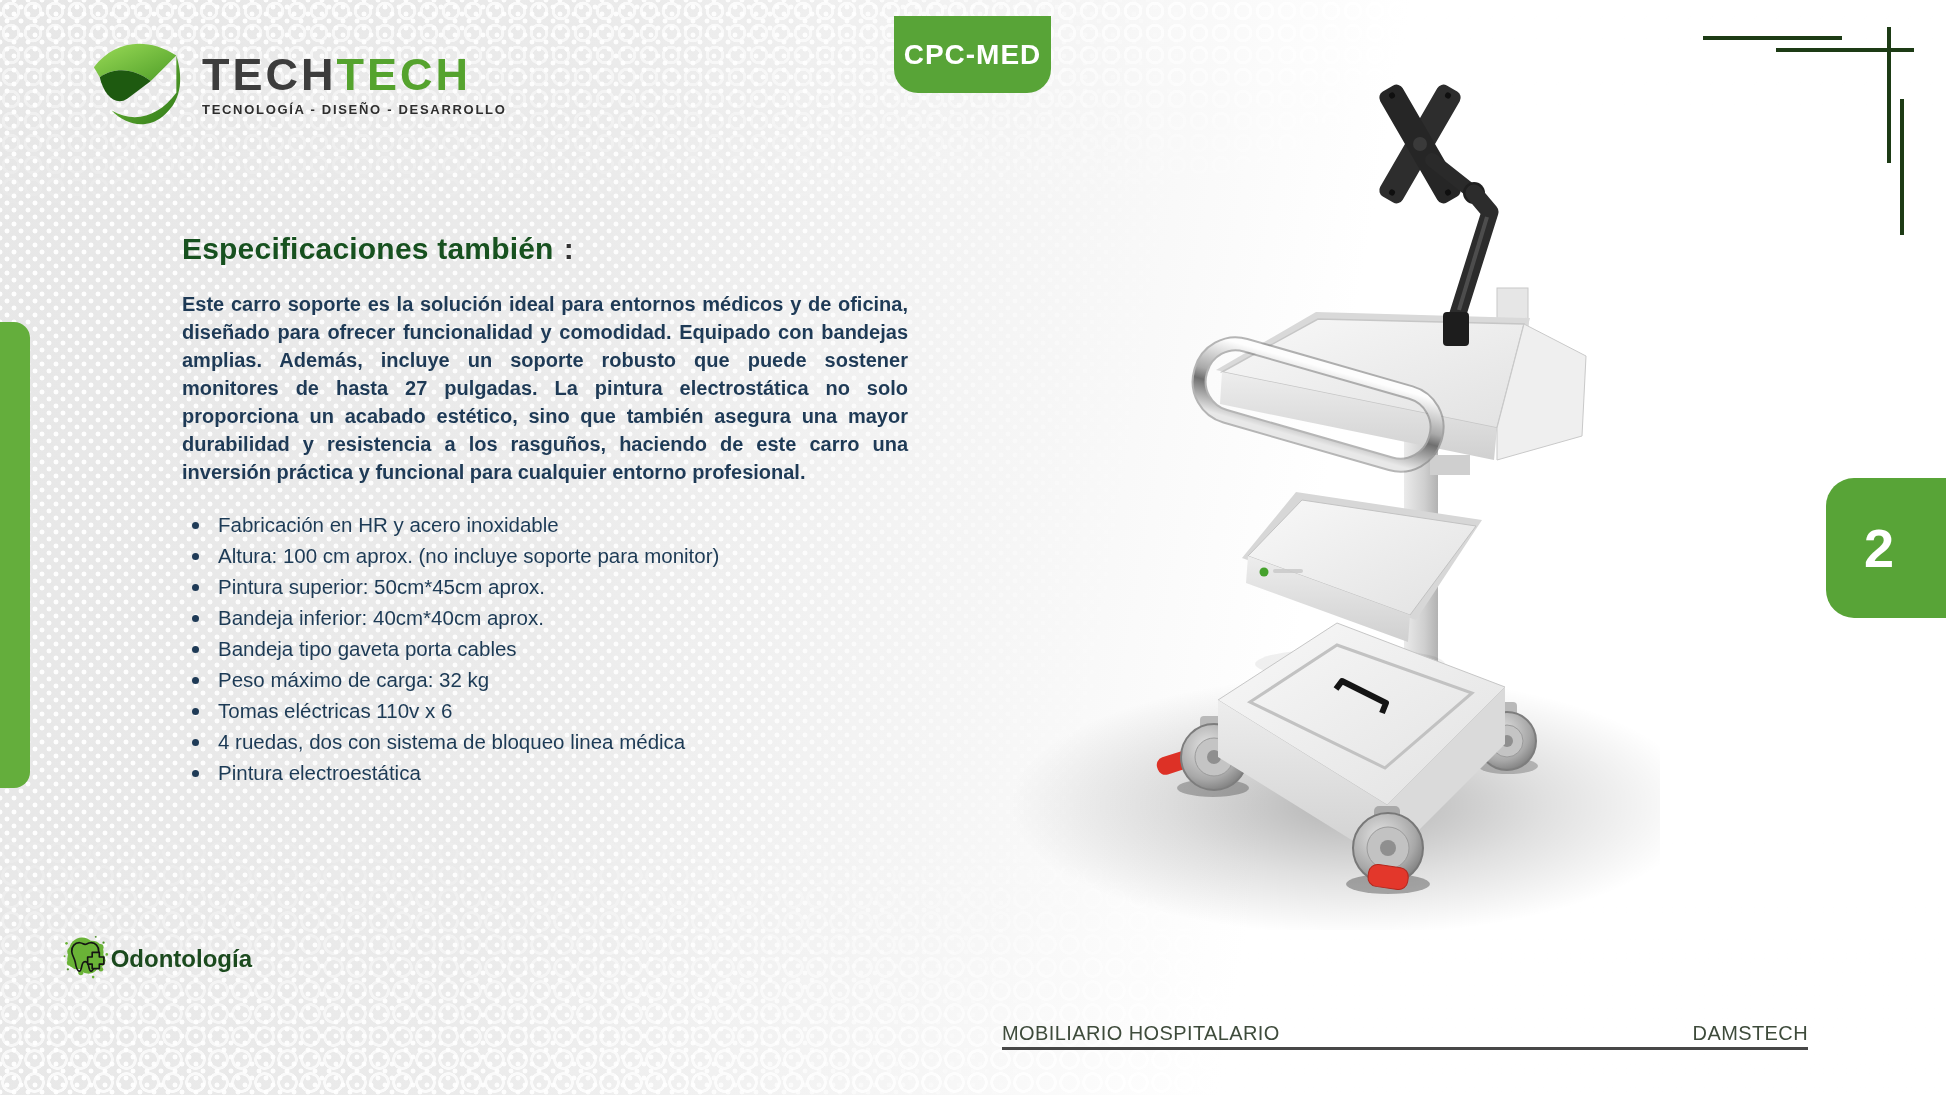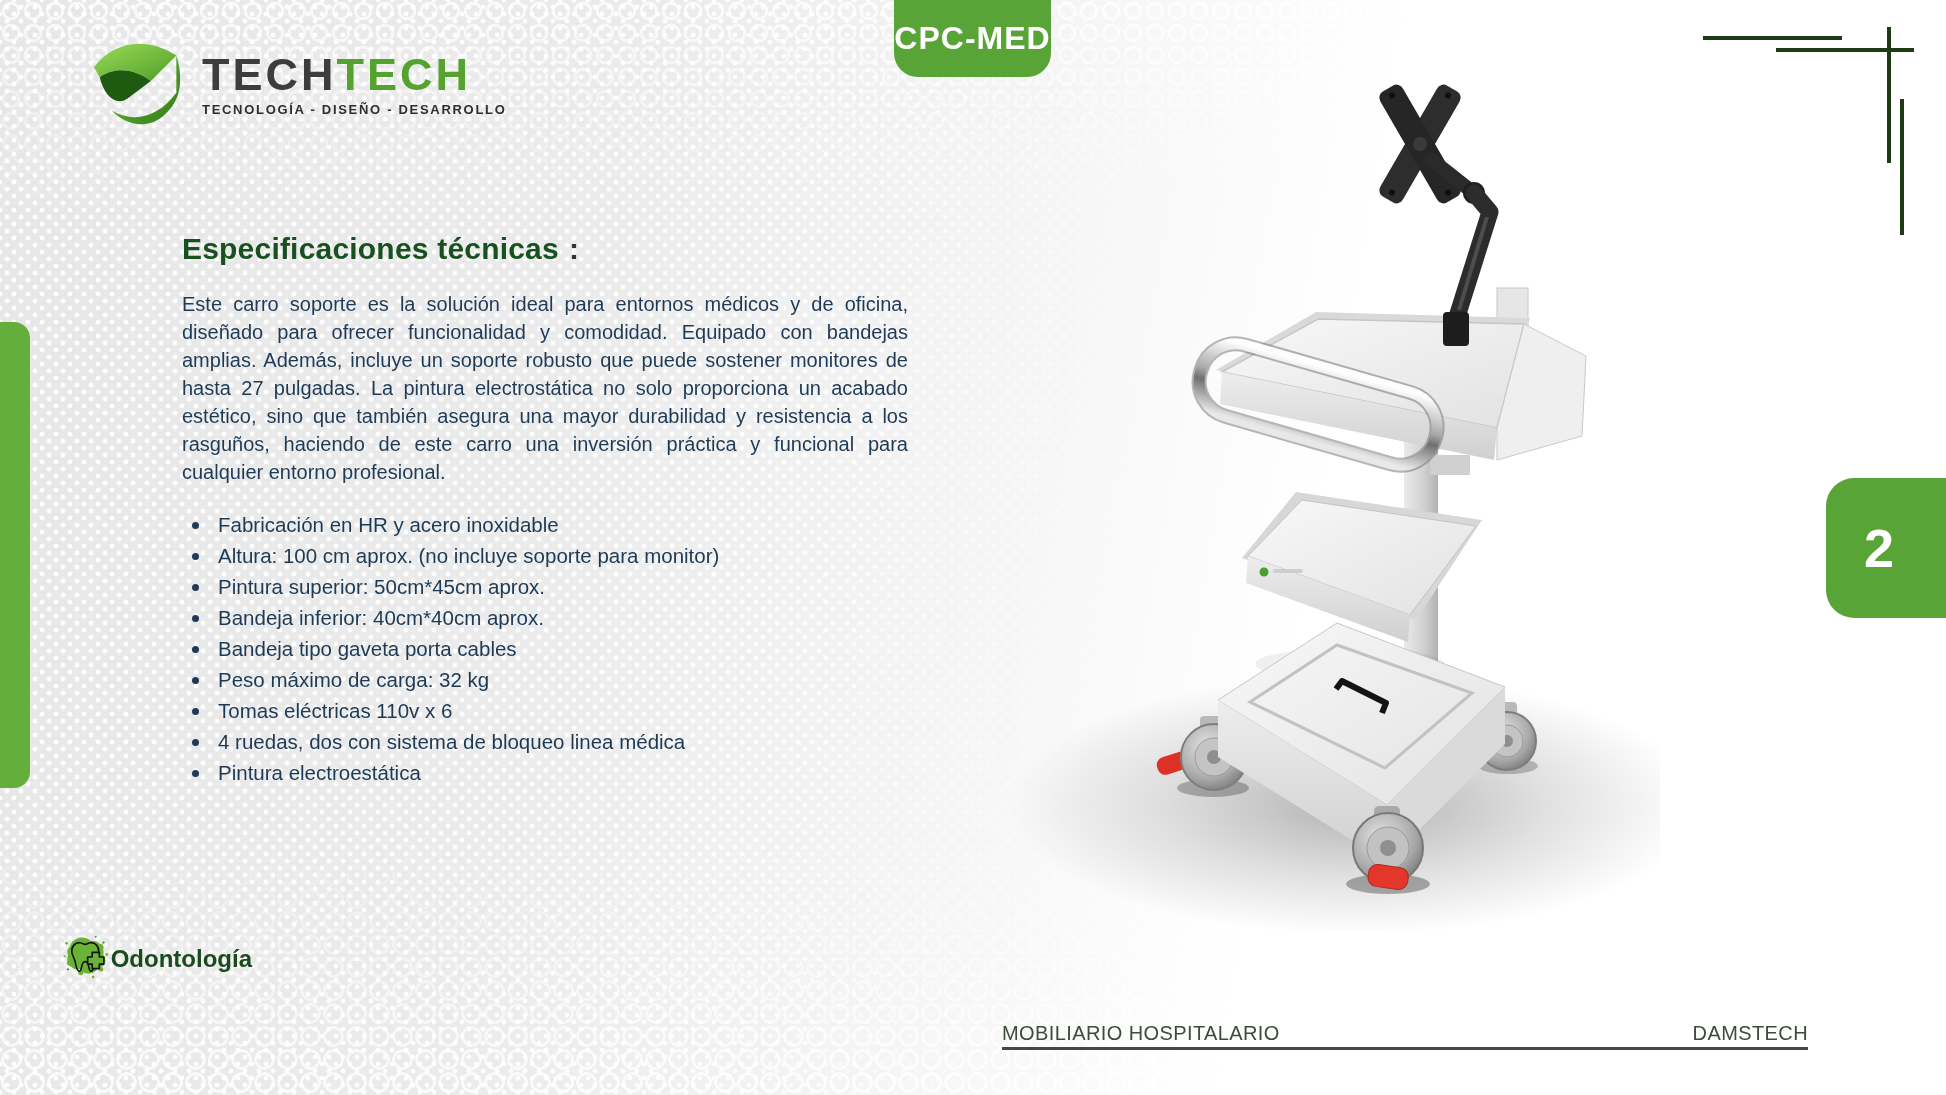--- a/index.html
+++ b/index.html
@@ -20,44 +20,44 @@
     -webkit-mask-image:linear-gradient(to bottom,rgba(0,0,0,.8),transparent 92%);
     mask-image:linear-gradient(to bottom,rgba(0,0,0,.8),transparent 92%);}
   .bg-rings-bottom{position:absolute;bottom:0;left:0;right:0;height:300px;pointer-events:none;
     background-image:radial-gradient(circle,rgba(255,255,255,0) 7px,rgba(255,255,255,.95) 7.5px,rgba(255,255,255,.95) 10px,rgba(255,255,255,0) 10.6px);
     background-size:23px 23px;
     -webkit-mask-image:linear-gradient(to top,rgba(0,0,0,.85),transparent 95%);
     mask-image:linear-gradient(to top,rgba(0,0,0,.85),transparent 95%);}
   
   .left-bar{position:absolute;left:0;top:322px;width:30px;height:466px;background:#64ae3c;
             border-radius:0 16px 16px 0;}
-  .badge{position:absolute;left:894px;top:0;width:157px;height:77px;background:#58a437;
+  .badge{position:absolute;left:894px;top:16px;width:157px;height:77px;background:#58a437;
          border-radius:0 0 24px 24px;display:flex;align-items:center;justify-content:center;
-         color:#fff;font-size:32px;font-weight:bold;letter-spacing:1px;}
+         color:#fff;font-size:28px;font-weight:bold;letter-spacing:1px;}
   .page-tab{position:absolute;right:0;top:478px;width:120px;height:140px;background:#58a437;
             border-radius:28px 0 0 28px;display:flex;align-items:center;justify-content:center;
             padding-right:14px;box-sizing:border-box;color:#fff;font-size:54px;font-weight:bold;}
   .corner-lines div{position:absolute;background:#1d3b15;}
   .cl-h1{left:1703px;top:36px;width:139px;height:4px;}
   .cl-h2{left:1776px;top:48px;width:138px;height:4px;}
   .cl-v1{left:1887px;top:27px;width:4px;height:136px;}
   .cl-v2{left:1900px;top:99px;width:4px;height:136px;}
   
   .logo{position:absolute;left:88px;top:30px;display:flex;align-items:flex-start;}
   .logo svg{width:108px;height:108px;flex:0 0 auto;}
   .logo-text{margin-left:6px;margin-top:22px;}
   .logo-word{font-size:45px;font-weight:bold;letter-spacing:3px;line-height:1;}
   .logo-word .dark{color:#3d3d3d;}
   .logo-word .green{color:#55a32e;}
   .logo-tagline{font-size:13px;font-weight:bold;color:#2e2e2e;letter-spacing:1.7px;margin-top:5px;}
   
   .content{position:absolute;left:182px;top:232px;width:726px;}
   .heading{font-size:30px;font-weight:bold;color:#17511f;letter-spacing:.2px;}
   .heading-colon{font-size:30px;font-weight:bold;color:#333;margin-left:10px;}
-  .paragraph{margin:24px 0 0 0;font-size:20px;line-height:28px;text-align:justify;color:#1e3a56;}
+  .paragraph{margin:24px 0 0 0;font-size:20px;line-height:28px;text-align:justify;color:#1e3a56;font-weight:bold;}
   .bullets{list-style:none;margin:28px 0 0 0;padding:0;}
   .bullets li{position:relative;padding-left:36px;margin-bottom:9px;font-size:20.5px;
               line-height:22px;color:#1c3a55;}
   .bullets li::before{content:"";position:absolute;left:10px;top:8px;width:7px;height:7px;
               border-radius:50%;background:#1e3a56;}
   
   .category{position:absolute;left:62px;top:882px;width:190px;display:flex;flex-direction:row;
             align-items:center;}
   .category svg{width:148px;height:148px;}
   .category-label{margin-top:6px;font-size:24px;font-weight:bold;color:#1b4a1e;}
@@ -107,21 +107,21 @@
 
   <div class="corner-lines">
     <div class="cl-h1"></div>
     <div class="cl-h2"></div>
     <div class="cl-v1"></div>
     <div class="cl-v2"></div>
   </div>
 
   <main class="content">
     <div>
-      <span class="heading">Especificaciones técnicas</span><span class="heading-colon">:</span>
+      <span class="heading">Especificaciones también</span><span class="heading-colon">:</span>
     </div>
     <p class="paragraph">Este carro soporte es la solución ideal para entornos médicos y de oficina, diseñado para ofrecer funcionalidad y comodidad. Equipado con bandejas amplias. Además, incluye un soporte robusto que puede sostener monitores de hasta 27 pulgadas. La pintura electrostática no solo proporciona un acabado estético, sino que también asegura una mayor durabilidad y resistencia a los rasguños, haciendo de este carro una inversión práctica y funcional para cualquier entorno profesional.</p>
     <ul class="bullets">
         <li>Fabricación en HR y acero inoxidable</li>
         <li>Altura: 100 cm aprox.  (no incluye  soporte para monitor)</li>
         <li>Pintura superior: 50cm*45cm aprox.</li>
         <li>Bandeja inferior: 40cm*40cm aprox.</li>
         <li>Bandeja tipo gaveta porta cables</li>
         <li>Peso máximo de carga: 32 kg</li>
         <li>Tomas eléctricas 110v x 6</li>

